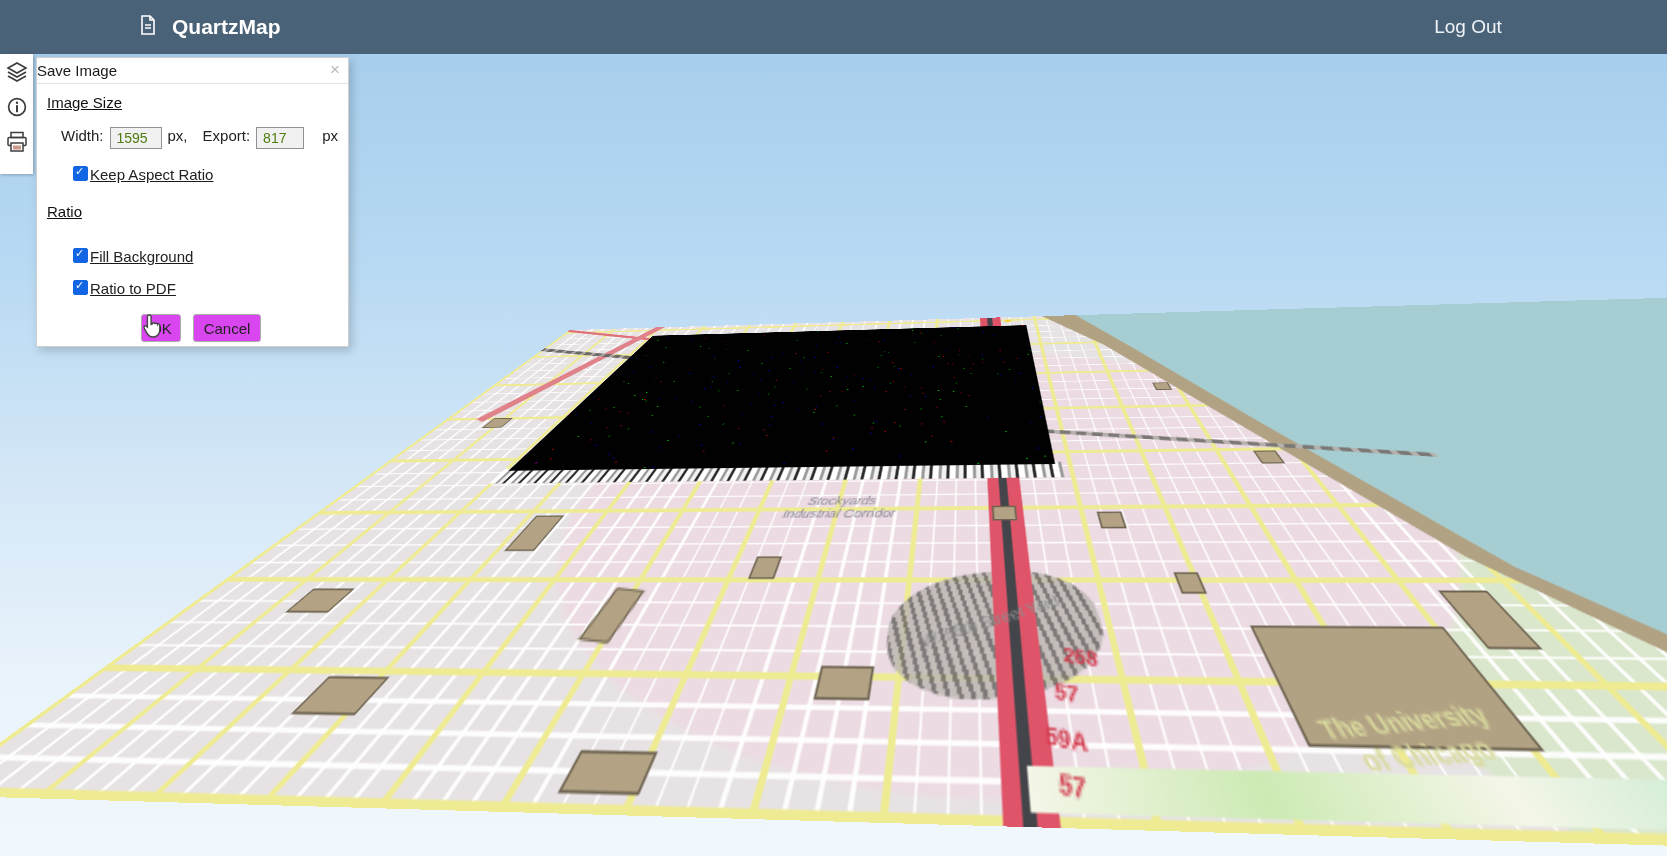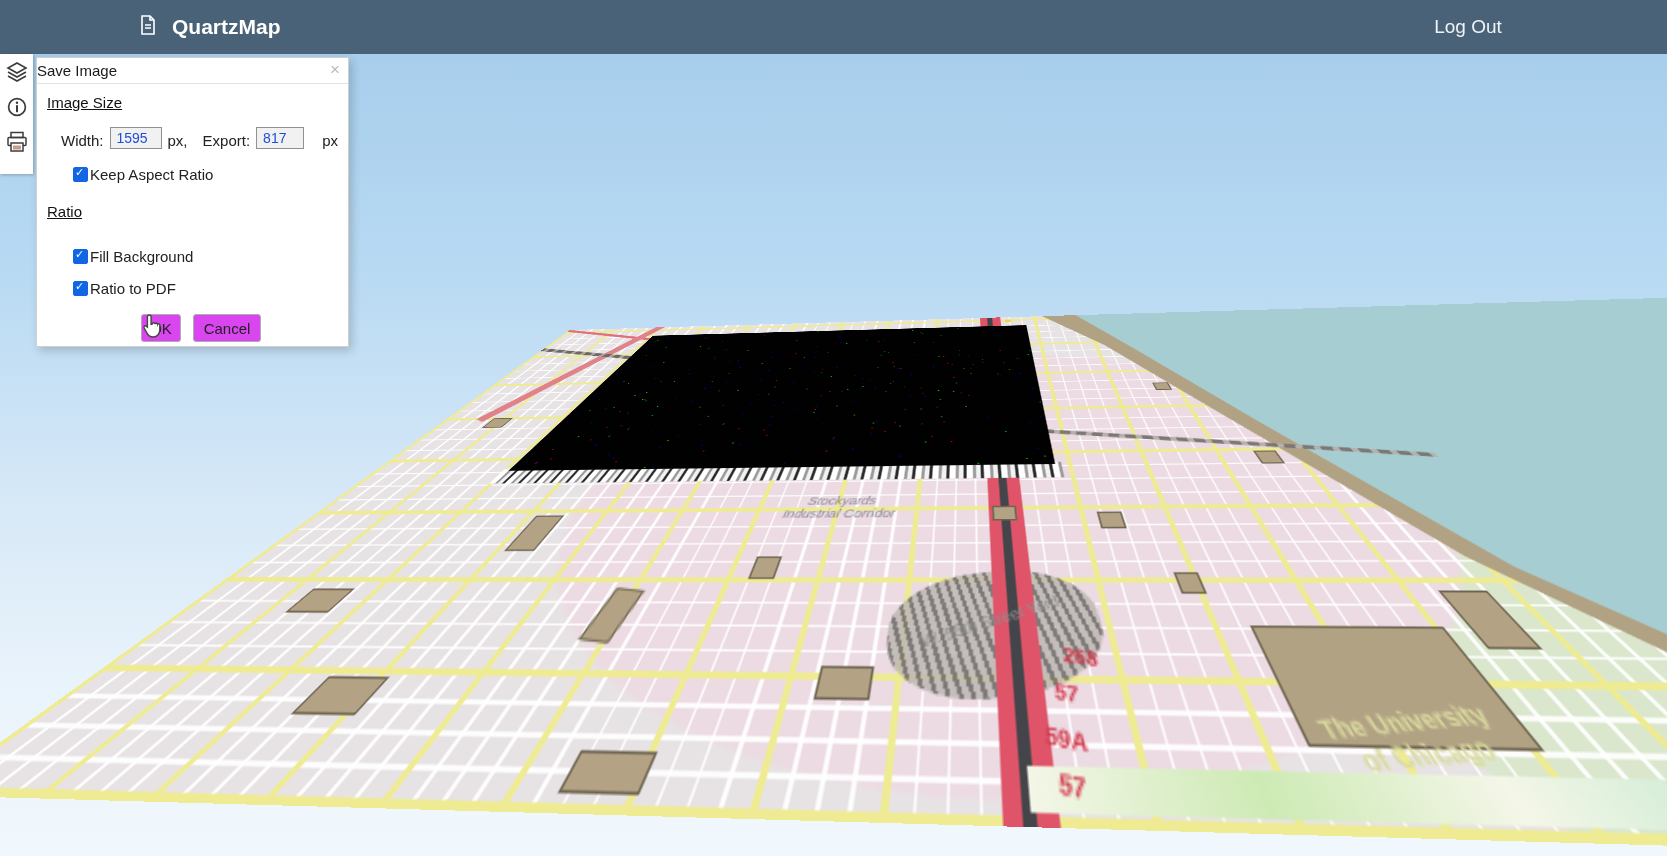--- a/index.html
+++ b/index.html
@@ -70,25 +70,25 @@
   .tool{width:24px;height:24px;display:flex;align-items:center;justify-content:center;cursor:pointer;}
 
   
   .dialog{position:absolute;left:36px;top:57px;width:311px;height:288px;background:#ffffff;z-index:70;
           border:1px solid #cfcfcf;box-shadow:3px 4px 9px rgba(0,0,0,.18);font-size:15px;color:#1a1a1a;}
   .dlg-header{position:relative;height:25px;border-bottom:1px solid #e2e2e2;}
   .dlg-title{position:absolute;left:0;top:4px;font-size:15px;}
   .dlg-close{position:absolute;right:8px;top:2px;font-size:17px;color:#b9b9b9;cursor:pointer;line-height:20px;}
   .dlg-body{padding:8px 10px 0 10px;}
   .dlg-section{display:inline-block;text-decoration:underline;color:#111;margin:2px 0 0 0;}
-  .size-row{margin:16px 0 0 14px;display:flex;align-items:flex-end;gap:6px;color:#222;}
+  .size-row{margin:16px 0 0 14px;display:flex;align-items:flex-start;gap:6px;color:#222;}
   .szinput{width:44px;height:20px;border:1px solid #919191;background:#f1f1f1;font-size:14px;
-           padding:0 0 0 6px;font-family:inherit;color:#1d4ed8;}
+           padding:0 0 0 6px;font-family:inherit;color:#4d7c0f;}
   .szinput.h{width:40px;}
-  .chk-row{margin:17px 0 0 26px;display:flex;align-items:center;cursor:pointer;}
+  .chk-row{margin:17px 0 0 26px;display:flex;align-items:flex-start;cursor:pointer;text-decoration:underline;}
   .cb{width:13px;height:13px;border-radius:2px;background:#1266e3;display:inline-block;position:relative;
       flex:0 0 13px;border:1px solid #1266e3;}
   .cb.on::after{content:"✓";position:absolute;left:1px;top:-2px;color:#fff;font-size:11px;font-weight:bold;}
   .chk-label{margin-left:2px;color:#222;}
   .opt-head{margin:18px 0 0 0;}
   .btn-row{margin:17px 0 0 94px;display:flex;gap:12px;}
   .btn{height:28px;background:#d946ef;border:1px solid #adadad;border-radius:3px;font-size:15px;color:#222;
        font-family:inherit;cursor:pointer;}
   .btn-ok{width:40px;} .btn-cancel{width:68px;}
   .cursor{position:absolute;left:141px;top:313px;width:22px;height:26px;z-index:80;pointer-events:none;}

